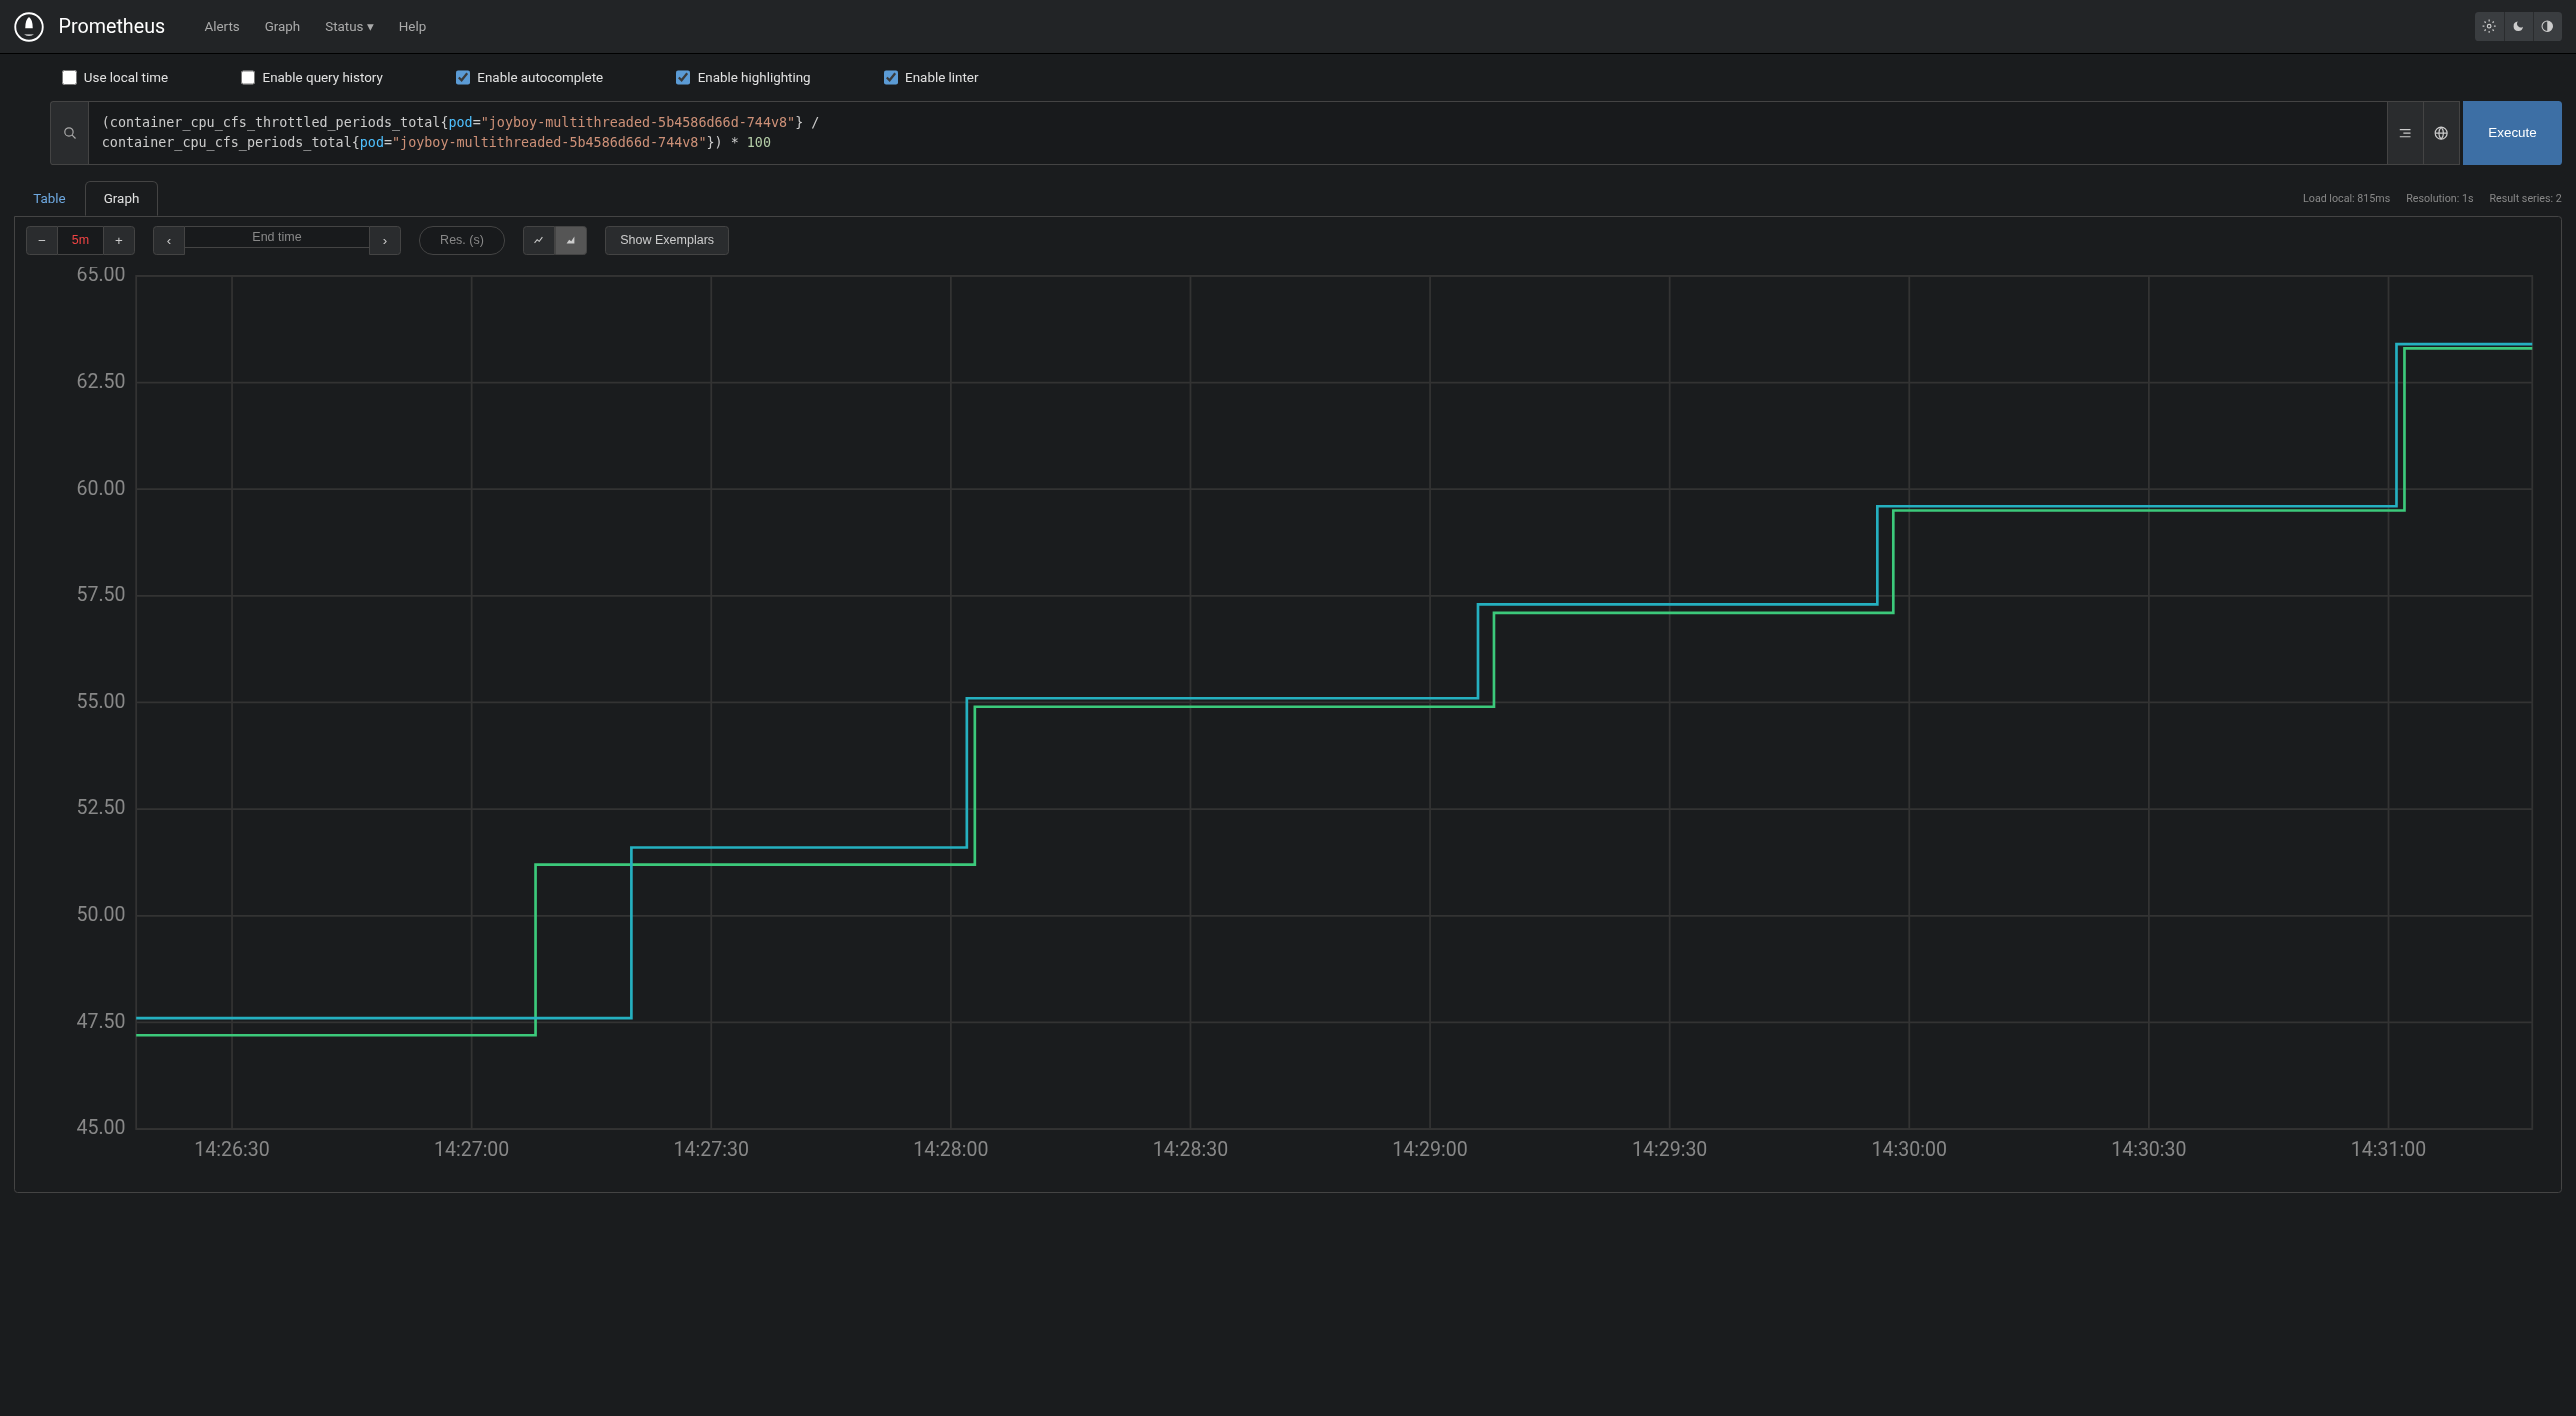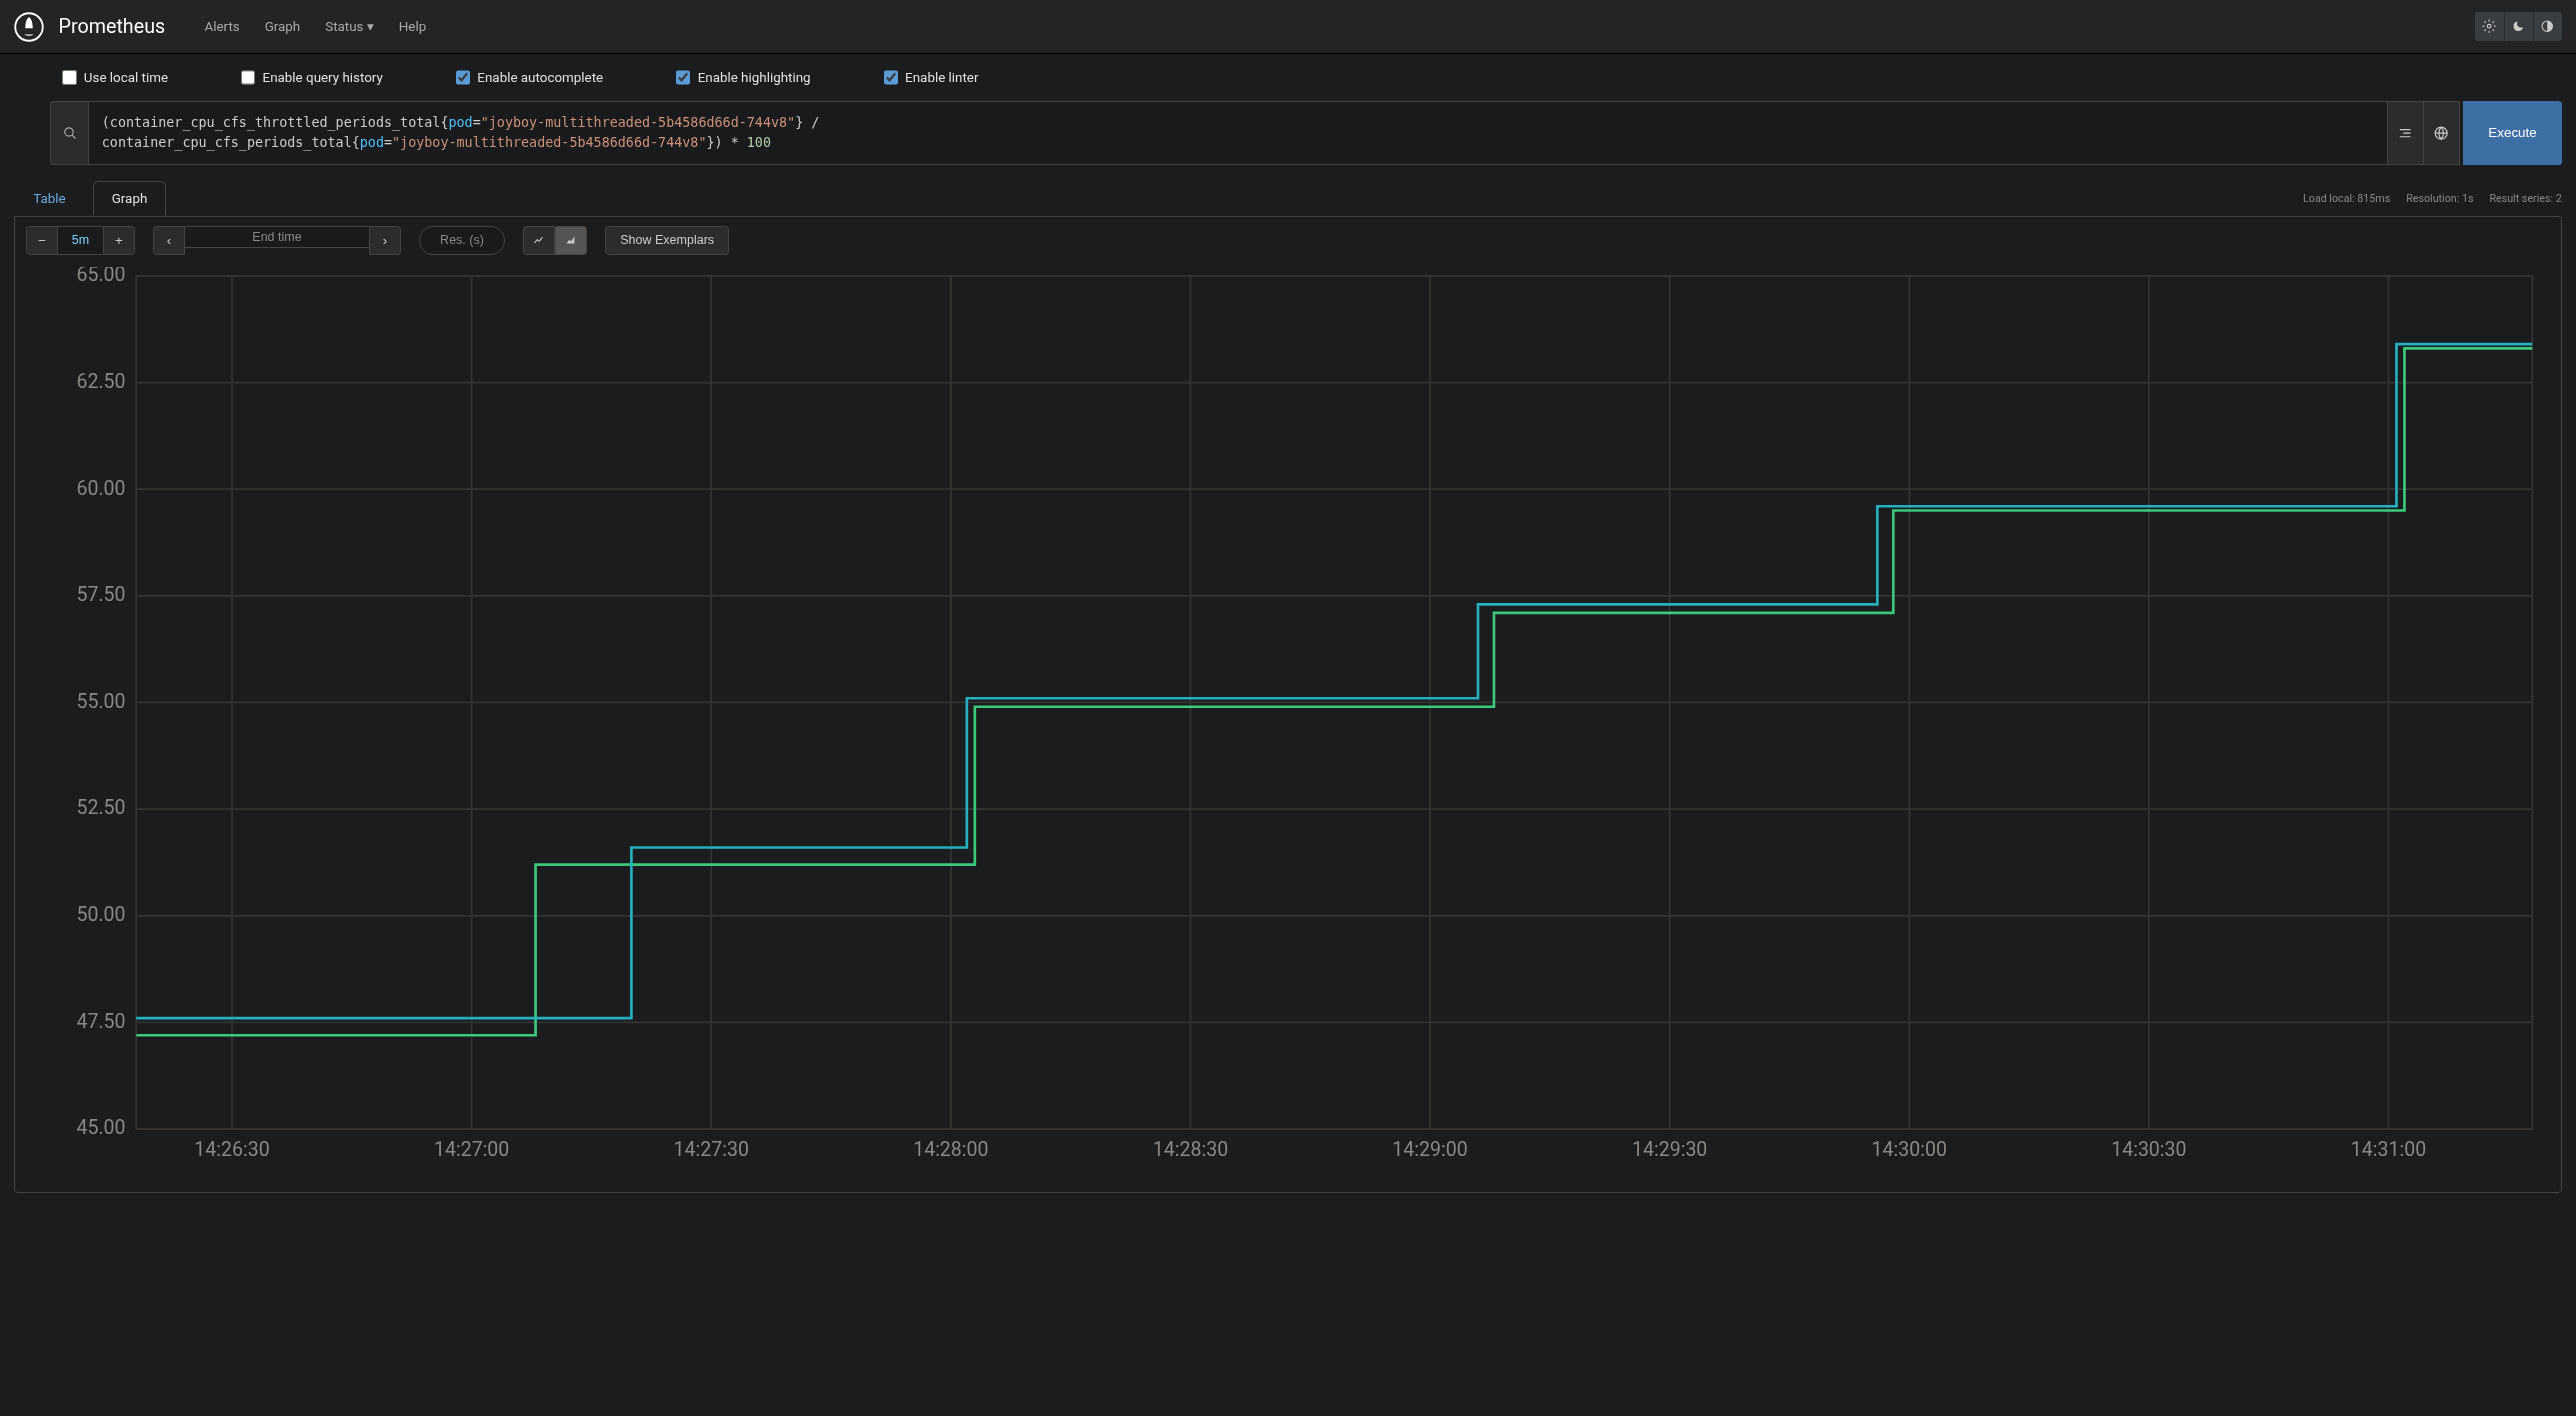--- a/index.html
+++ b/index.html
@@ -25,34 +25,34 @@
 .search-btn { width: 38px; background: #2a2c2e; border: 0.9px solid #444; border-right: none; border-radius: 3.6px 0 0 3.6px; display: flex; align-items: center; justify-content: center; color: #aaa; cursor: pointer; }
 .query-input { flex: 1; background: #181a1c; border: 0.9px solid #444; padding: 10.7px 12.5px; font-family: "Menlo", "Consolas", monospace; font-size: 13.4px; line-height: 1.5; color: #ccc; min-height: 52px; }
 .query-input .punct { color: #ccc; }
 .query-input .label { color: #4fc1ff; }
 .query-input .string { color: #ce9178; }
 .query-input .number { color: #b5cea8; }
 .tool-btn { width: 36px; background: #2a2c2e; border: 0.9px solid #444; border-left: none; display: flex; align-items: center; justify-content: center; color: #ccc; cursor: pointer; }
 .execute-btn { background: #3d6fa5; color: #fff; border: none; padding: 0 25px; font-size: 13.4px; border-radius: 0 3.6px 3.6px 0; cursor: pointer; margin-left: 3.6px; }
 
 .meta-row { display: flex; padding: 16px 14.3px 0 14.3px; align-items: center; }
-.tabs { display: flex; gap: 8px; justify-content: center; }
+.tabs { display: flex; gap: 0; justify-content: center; }
 .tab { padding: 9px 18px; cursor: pointer; font-size: 13.4px; border: 0.9px solid transparent; border-radius: 5.4px 5.4px 0 0; }
 .tab.inactive { color: #6ea8e0; }
 .tab.active { border-color: #444; border-bottom-color: #1a1c1e; background: #1a1c1e; color: #e1e1e1; position: relative; top: 0.9px; }
 .meta-info { margin-left: auto; display: flex; gap: 16px; font-size: 10.7px; color: #888; }
 
 .panel { border: 0.9px solid #444; margin: 0 14.3px; border-radius: 0 3.6px 3.6px 3.6px; padding: 9px 10.7px 18px 10.7px; }
 .controls-row { display: flex; gap: 18px; align-items: center; }
 .btn-group { display: flex; }
 .small-btn { width: 32px; height: 29px; background: #2a2c2e; border: 0.9px solid #444; color: #ccc; cursor: pointer; display: flex; align-items: center; justify-content: center; }
 .small-btn:first-child { border-radius: 3.6px 0 0 3.6px; }
 .small-btn:last-child { border-radius: 0 3.6px 3.6px 0; }
 .small-btn.active { background: #555; }
-.small-input { width: 45px; height: 29px; background: #181a1c; border: 0.9px solid #444; border-left: none; border-right: none; text-align: center; color: #7dd3fc; font-size: 12.5px; }
+.small-input { width: 45px; height: 29px; background: #181a1c; border: 0.9px solid #444; border-left: none; border-right: none; text-align: center; color: #ef4444; font-size: 12.5px; }
 .wide-input { height: 22px; background: #181a1c; border: 0.9px solid #444; border-left: none; border-right: none; text-align: center; color: #e1e1e1; font-size: 12.5px; width: 184px; }
 .res-input { height: 29px; background: #181a1c; border: 0.9px solid #444; text-align: center; color: #e1e1e1; font-size: 12.5px; width: 86px; border-radius: 14px; }
 .res-input::placeholder, .wide-input::placeholder { color: #888; }
 .exemplar-btn { height: 29px; padding: 0 14.3px; background: #2a2c2e; border: 0.9px solid #444; border-radius: 3.6px; color: #ccc; cursor: pointer; font-size: 12.5px; }
 
 .chart-wrap { margin-top: 12.5px; position: relative; text-align: center; }
 .chart-svg { width: 100%; display: block; }
 .y-label { font-size: 11px; fill: #888; text-anchor: end; }
 .x-label { font-size: 11px; fill: #888; text-anchor: middle; }
 .grid-line { stroke: #333; stroke-width: 1; }

